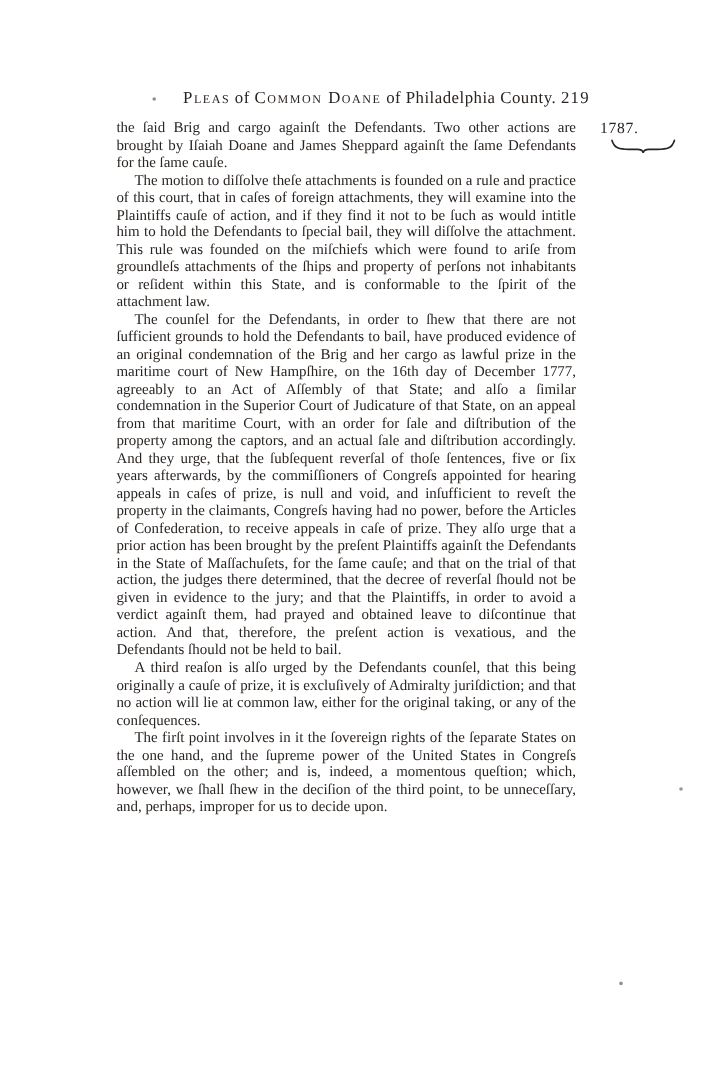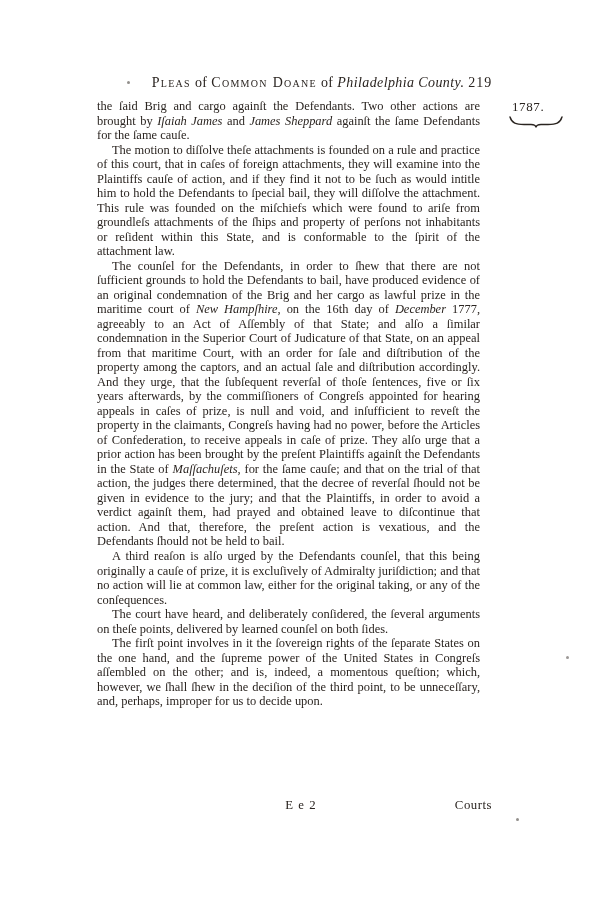--- a/index.html
+++ b/index.html
@@ -17,27 +17,27 @@
     position: absolute;
     top: 75px;
     left: 130px;
     width: 384px;
     text-align: center;
     white-space: nowrap;
     font-size: 14px;
     letter-spacing: 0.4px;
   }
   .sc { font-variant-caps: small-caps; letter-spacing: 1.3px; }
-  .it { font-style: italic; }
+  .it { }
   .pagenum { margin-left: 4px; letter-spacing: 1px; }
   
   .margin-year {
     position: absolute;
     top: 99px;
-    left: 512px;
+    left: 500px;
     font-size: 13px;
     letter-spacing: 0.6px;
   }
   .margin-brace {
     position: absolute;
     top: 115px;
     left: 508px;
   }
   
   .body-col {
@@ -91,30 +91,25 @@
   <div class="header">
     <span><span class="sc">Pleas</span><span> of </span><span class="sc">Common Doane</span><span> of </span><span class="it">Philadelphia County.</span></span><span class="pagenum">219</span>
   </div>
 
   <div class="margin-year">1787.</div>
   <svg class="margin-brace" width="56" height="14" viewBox="0 0 56 14">
     <path d="M2,2 C4,8.5 8,9.5 16,9.5 L23,9.5 C26.5,9.5 27.8,10.8 28,12.5 C28.2,10.8 29.5,9.5 33,9.5 L40,9.5 C48,9.5 52,8.5 54,2" fill="none" stroke="#2a2420" stroke-width="1.4" stroke-linecap="round"></path>
   </svg>
 
   <div class="body-col">
-      <p class="para"><span>the ſaid Brig and cargo againſt the Defendants.  Two other actions are brought by </span><span class="it">Iſaiah James</span><span> and </span><span class="it">James Sheppard</span><span> againſt the ſame Defendants for the ſame cauſe.</span></p>
+      <p class="para"><span>the ſaid Brig and cargo againſt the Defendants.  Two other actions are brought by </span><span class="it">Iſaiah Doane</span><span> and </span><span class="it">James Sheppard</span><span> againſt the ſame Defendants for the ſame cauſe.</span></p>
       <p class="para ind"><span>The motion to diſſolve theſe attachments is founded on a rule and practice of this court, that in caſes of foreign attachments, they will examine into the Plaintiffs cauſe of action, and if they find it not to be ſuch as would intitle him to hold the Defendants to ſpecial bail, they will diſſolve the attachment.  This rule was founded on the miſchiefs which were found to ariſe from groundleſs attachments of the ſhips and property of perſons not inhabitants or reſident within this State, and is conformable to the ſpirit of the attachment law.</span></p>
       <p class="para ind"><span>The counſel for the Defendants, in order to ſhew that there are not ſufficient grounds to hold the Defendants to bail, have produced evidence of an original condemnation of the Brig and her cargo as lawful prize in the maritime court of </span><span class="it">New Hampſhire</span><span>, on the 16th day of </span><span class="it">December</span><span> 1777, agreeably to an Act of Aſſembly of that State; and alſo a ſimilar condemnation in the Superior Court of Judicature of that State, on an appeal from that maritime Court, with an order for ſale and diſtribution of the property among the captors, and an actual ſale and diſtribution accordingly.  And they urge, that the ſubſequent reverſal of thoſe ſentences, five or ſix years afterwards, by the commiſſioners of Congreſs appointed for hearing appeals in caſes of prize, is null and void, and inſufficient to reveſt the property in the claimants, Congreſs having had no power, before the Articles of Confederation, to receive appeals in caſe of prize.  They alſo urge that a prior action has been brought by the preſent Plaintiffs againſt the Defendants in the State of </span><span class="it">Maſſachuſets</span><span>, for the ſame cauſe; and that on the trial of that action, the judges there determined, that the decree of reverſal ſhould not be given in evidence to the jury; and that the Plaintiffs, in order to avoid a verdict againſt them, had prayed and obtained leave to diſcontinue that action.  And that, therefore, the preſent action is vexatious, and the Defendants ſhould not be held to bail.</span></p>
       <p class="para ind"><span>A third reaſon is alſo urged by the Defendants counſel, that this being originally a cauſe of prize, it is excluſively of Admiralty juriſdiction; and that no action will lie at common law, either for the original taking, or any of the conſequences.</span></p>
-      <p class="para ind"><span>The court have heard, and deliberately conſidered, the ſeveral arguments on theſe points, delivered by learned counſel on both ſides.</span></p>
       <p class="para ind"><span>The firſt point involves in it the ſovereign rights of the ſeparate States on the one hand, and the ſupreme power of the United States in Congreſs aſſembled on the other; and is, indeed, a momentous queſtion; which, however, we ſhall ſhew in the deciſion of the third point, to be unneceſſary, and, perhaps, improper for us to decide upon.</span></p>
     </div>
 
-  <div class="footer">
-    <span class="sig">E e 2</span>
-    <span class="catchword">Courts</span>
-  </div>
 
   <span class="dot dot-1"></span>
   <span class="dot dot-2"></span>
   <span class="dot dot-3"></span>
 
 </div>
 
 </body></html>

